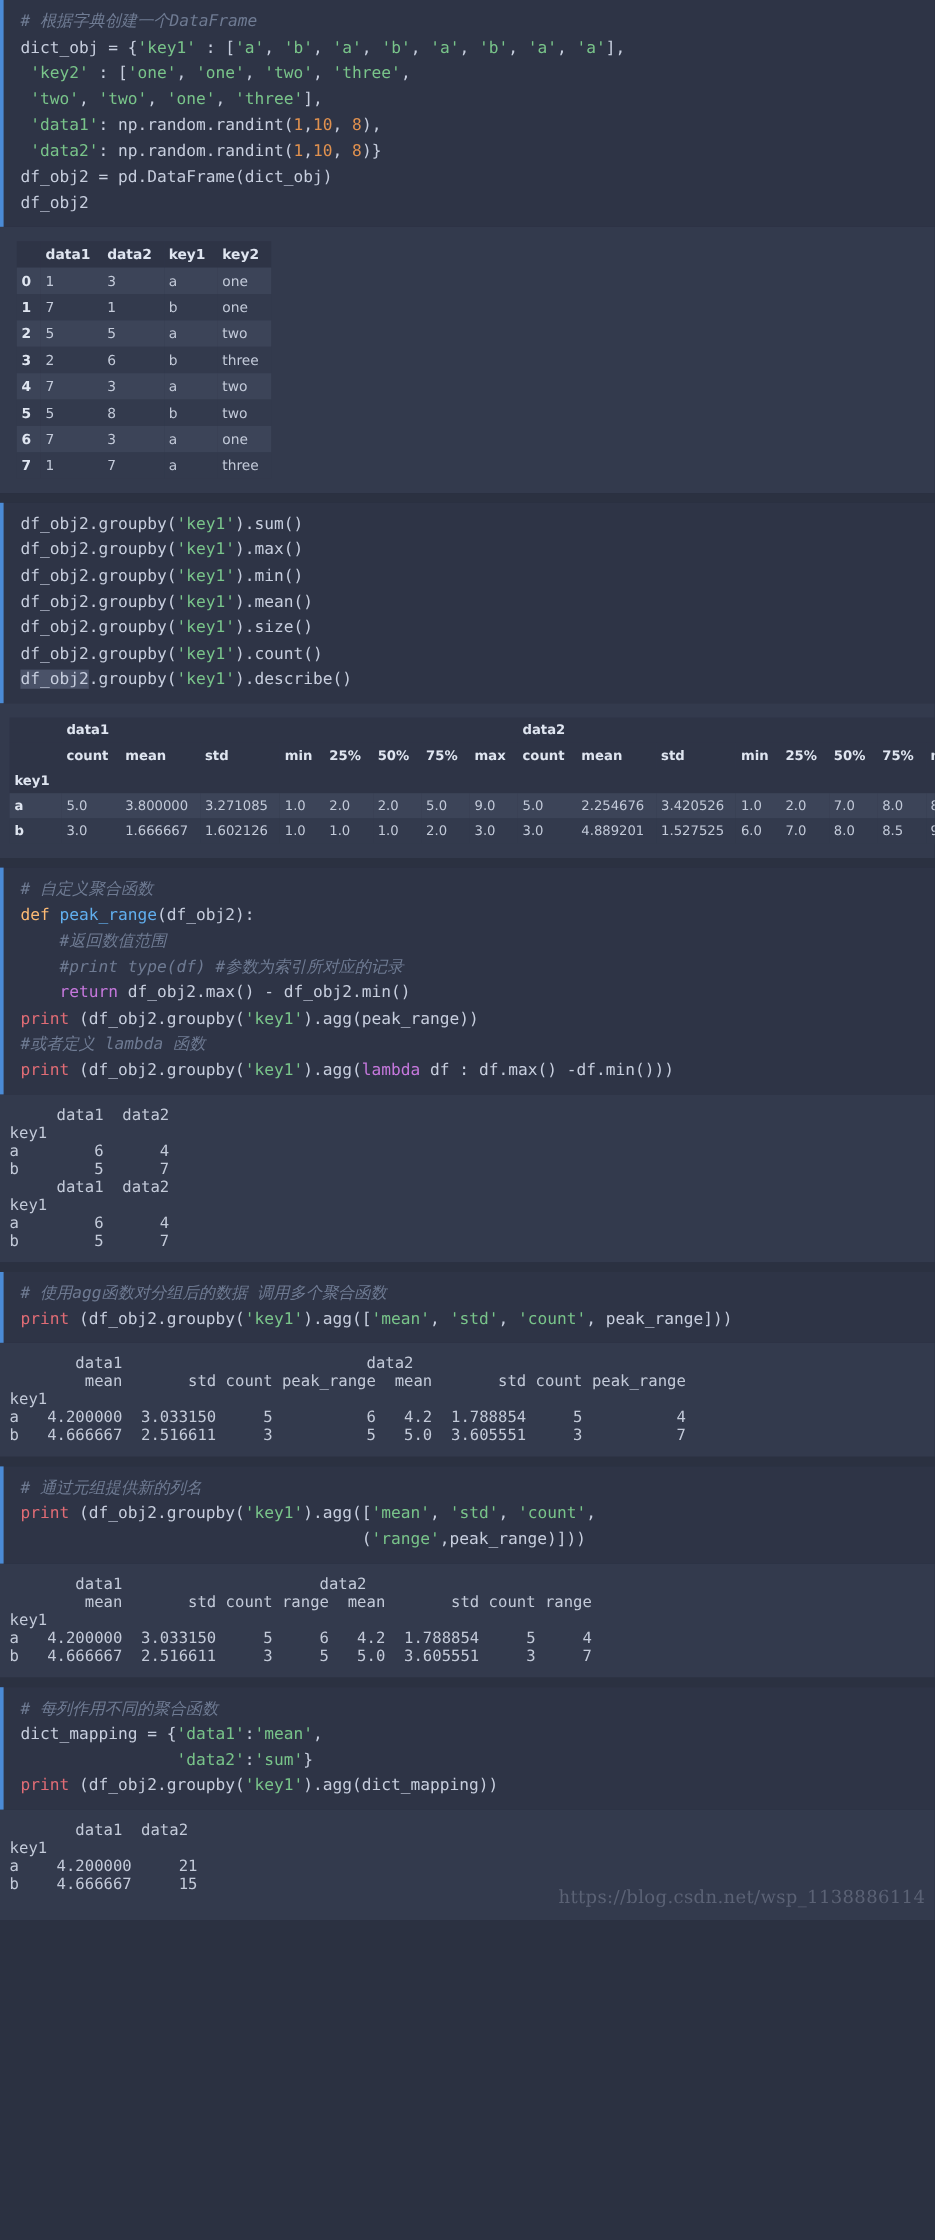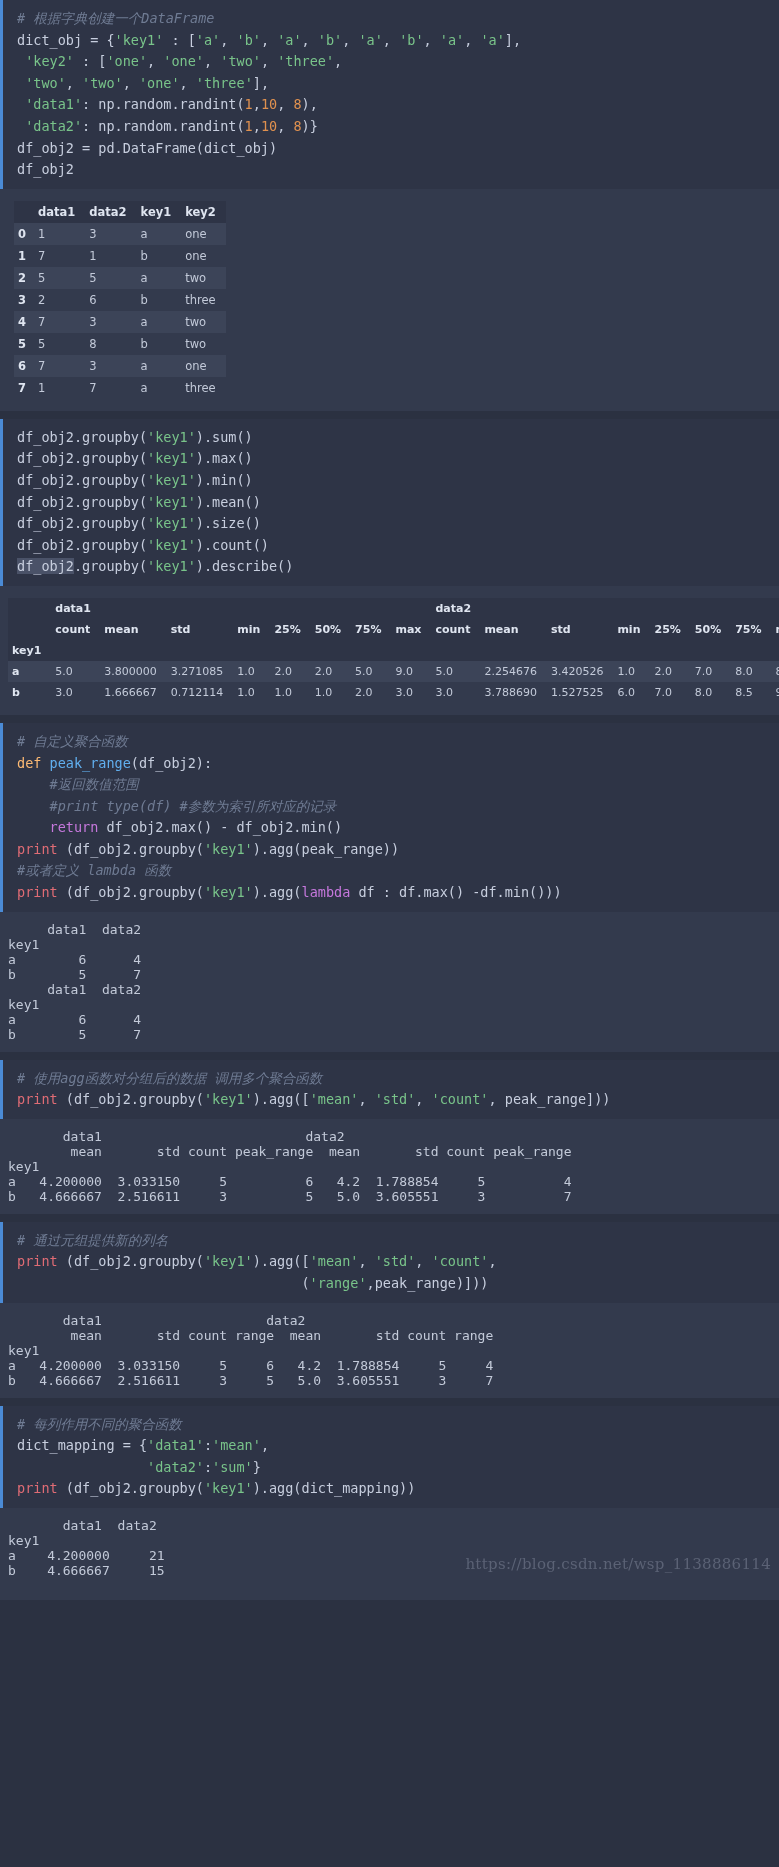--- a/index.html
+++ b/index.html
@@ -95,21 +95,21 @@
     padding-right: 8px;
   }
   table.df td.num-cell { text-align: left; }
 
   .spacer { height: 8px; background: #2b3141; }
 
   
   .watermark {
     position: absolute;
     right: 8px;
-    bottom: 27px;
+    bottom: 10px;
     font-family: "DejaVu Serif", "Liberation Serif", serif;
     font-size: 15px;
     color: #5d6urn;
     color: #5b6275;
     letter-spacing: 0.3px;
     pointer-events: none;
   }
 </style>
 </head>
 <body>
@@ -260,28 +260,28 @@
           <td class="num-cell">1.0</td>
           <td class="num-cell">2.0</td>
           <td class="num-cell">7.0</td>
           <td class="num-cell">8.0</td>
           <td class="num-cell">8.0</td>
         </tr>
         <tr>
           <th>b</th>
           <td class="num-cell">3.0</td>
           <td class="num-cell">1.666667</td>
-          <td class="num-cell">0.712114</td>
+          <td class="num-cell">1.602126</td>
           <td class="num-cell">1.0</td>
           <td class="num-cell">1.0</td>
           <td class="num-cell">1.0</td>
           <td class="num-cell">2.0</td>
           <td class="num-cell">3.0</td>
           <td class="num-cell">3.0</td>
-          <td class="num-cell">3.788690</td>
+          <td class="num-cell">4.889201</td>
           <td class="num-cell">1.527525</td>
           <td class="num-cell">6.0</td>
           <td class="num-cell">7.0</td>
           <td class="num-cell">8.0</td>
           <td class="num-cell">8.5</td>
           <td class="num-cell">9.0</td>
         </tr>
       </tbody>
     </table>
   </div>

